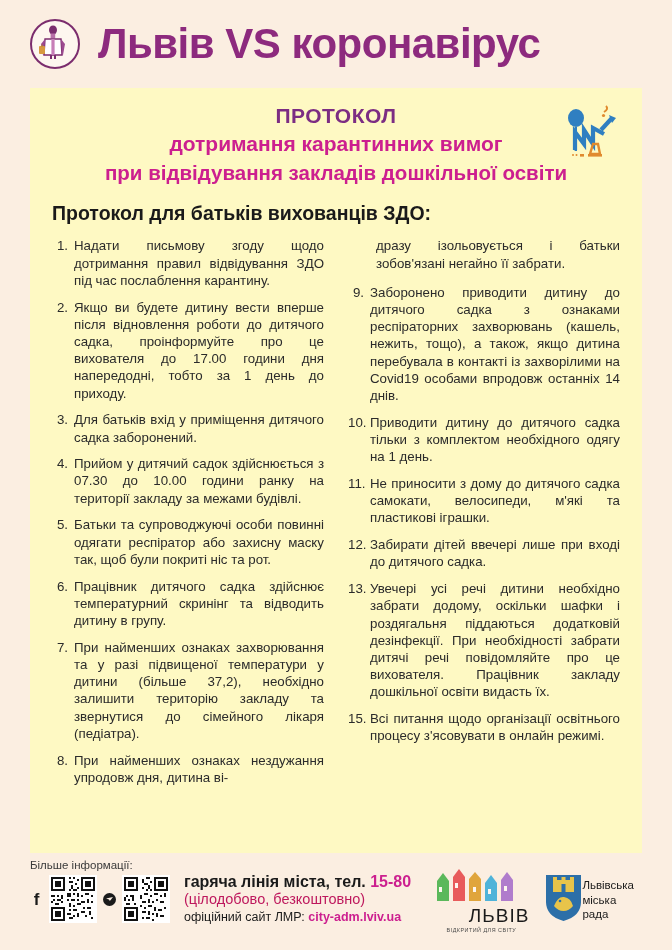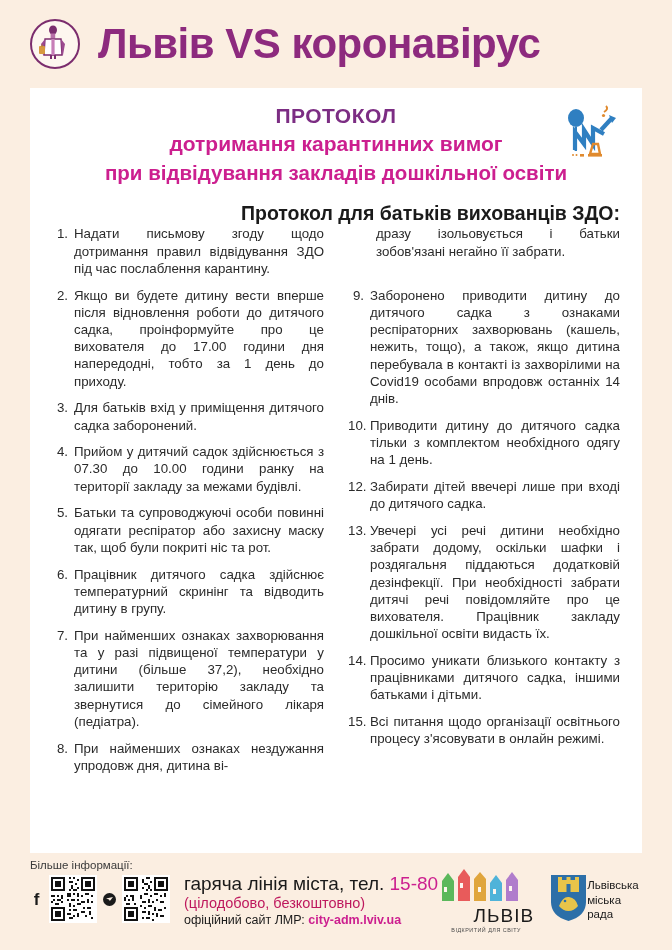--- a/index.html
+++ b/index.html
@@ -53,21 +53,21 @@
     text-align: right;
   }
 
   
   .card {
     position: absolute;
     left: 30px;
     top: 88px;
     width: 612px;
     height: 765px;
-    background: #ffffff;
+    background: #fef9c3;
     box-sizing: border-box;
     padding: 14px 22px 10px 22px;
   }
 
   .title-block {
     text-align: center;
     position: relative;
   }
   .t-line1 {
     font-size: 21px;
@@ -86,25 +86,26 @@
 
   .kid-icon {
     position: absolute;
     right: -4px;
     top: 2px;
     width: 64px;
     height: 64px;
   }
 
   .subtitle {
-    text-align: right;
+    text-align: left;
     font-size: 19.5px;
     font-weight: bold;
     color: #1a1a1a;
     margin-top: 16px;
+    margin-bottom: 12px;
   }
 
   
   .columns {
     display: flex;
     gap: 24px;
     align-items: flex-start;
   }
   .col {
     flex: 1 1 0;
@@ -133,21 +134,21 @@
   }
   ol.rules li .txt {
     flex: 1 1 auto;
     hyphens: none;
   }
   .cont-para {
     font-size: 13.3px;
     line-height: 1.295;
     color: #2b2b2b;
     text-align: justify;
-    margin: 0 0 27px 28px;
+    margin: 0 0 12px 28px;
   }
 
   
   .footer {
     position: absolute;
     left: 0;
     top: 853px;
     width: 672px;
     height: 78px;
     box-sizing: border-box;
@@ -195,22 +196,22 @@
     width: 48px;
     height: 48px;
     flex: 0 0 auto;
   }
 
   .contact {
     margin-left: 14px;
     padding-top: 14px;
   }
   .hotline {
-    font-size: 19px;
-    font-weight: normal;
+    font-size: 16px;
+    font-weight: bold;
     color: #1a1a1a;
     line-height: 1.15;
     white-space: nowrap;
   }
   .hotline .num { color: #cc1f8f; }
   .hotline-sub {
     font-size: 14.5px;
     color: #be185d;
     line-height: 1.2;
     white-space: nowrap;
@@ -354,30 +355,30 @@
         <ol class="rules">
           <li>
             <span class="num">9.</span>
             <span class="txt">Заборонено приводити дитину до дитячого садка з ознаками респіраторних захворювань (кашель, нежить, тощо), а також, якщо дитина перебувала в контакті із захворілими на Covid19 особами впродовж останніх 14 днів.</span>
           </li>
           <li>
             <span class="num">10.</span>
             <span class="txt">Приводити дитину до дитячого садка тільки з комплектом необхідного одягу на 1 день.</span>
           </li>
           <li>
+            <span class="num">11.</span>
+            <span class="txt">Не приносити з дому до дитячого садка самокати, велосипеди, м'які та пластикові іграшки.</span>
+          </li>
+          <li>
             <span class="num">12.</span>
             <span class="txt">Забирати дітей ввечері лише при вході до дитячого садка.</span>
           </li>
           <li>
             <span class="num">13.</span>
             <span class="txt">Увечері усі речі дитини необхідно забрати додому, оскільки шафки і роздягальня піддаються додатковій дезінфекції. При необхідності забрати дитячі речі повідомляйте про це вихователя. Працівник закладу дошкільної освіти видасть їх.</span>
-          </li>
-          <li>
-            <span class="num">14.</span>
-            <span class="txt">Просимо уникати близького контакту з працівниками дитячого садка, іншими батьками і дітьми.</span>
           </li>
           <li>
             <span class="num">15.</span>
             <span class="txt">Всі питання щодо організації освітнього процесу з'ясовувати в онлайн режимі.</span>
           </li>
         </ol>
       </div>
 
     </div>
   </div>

